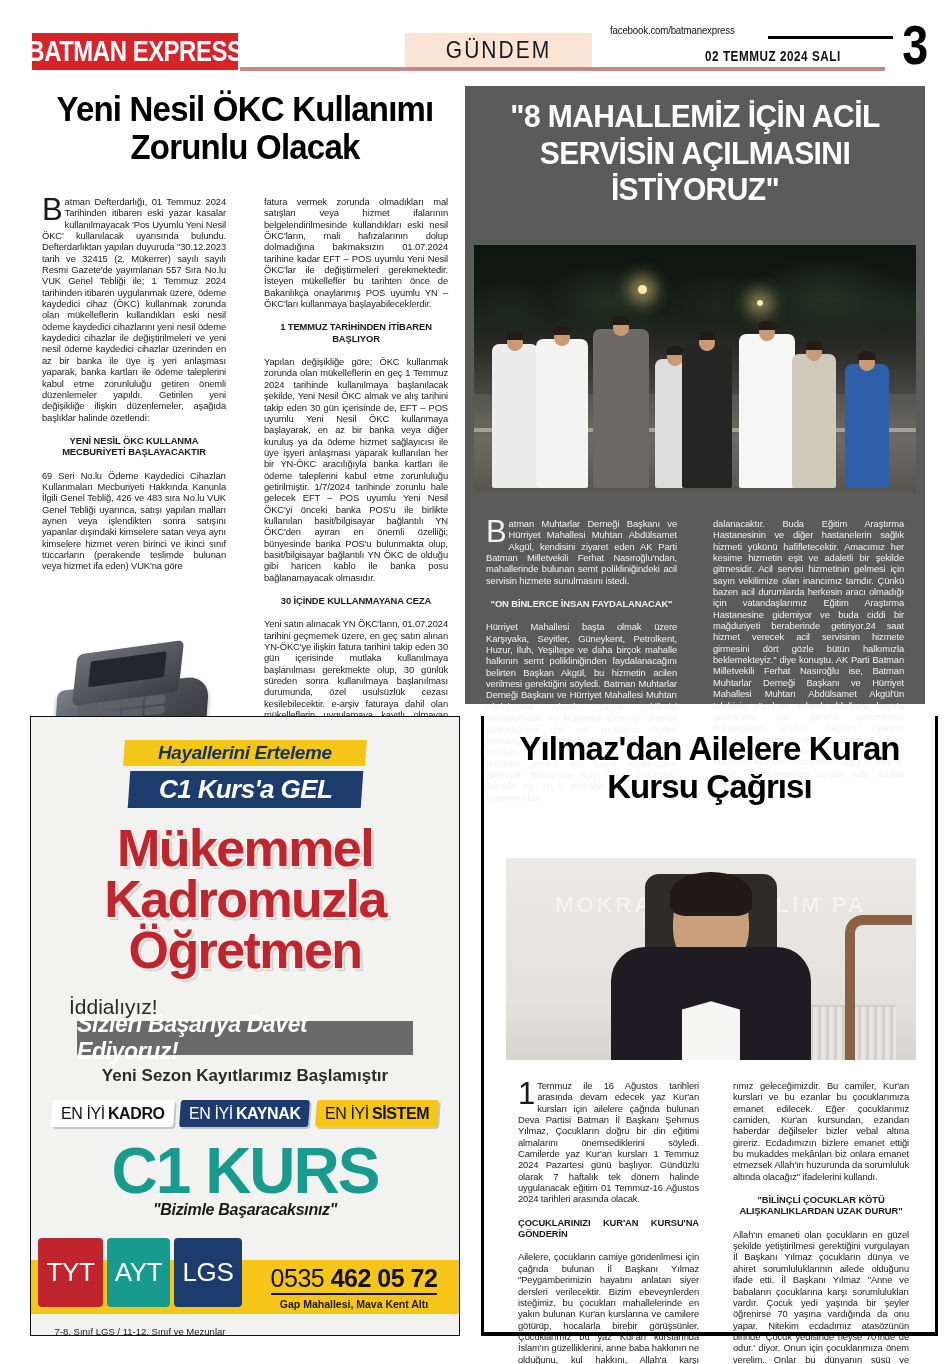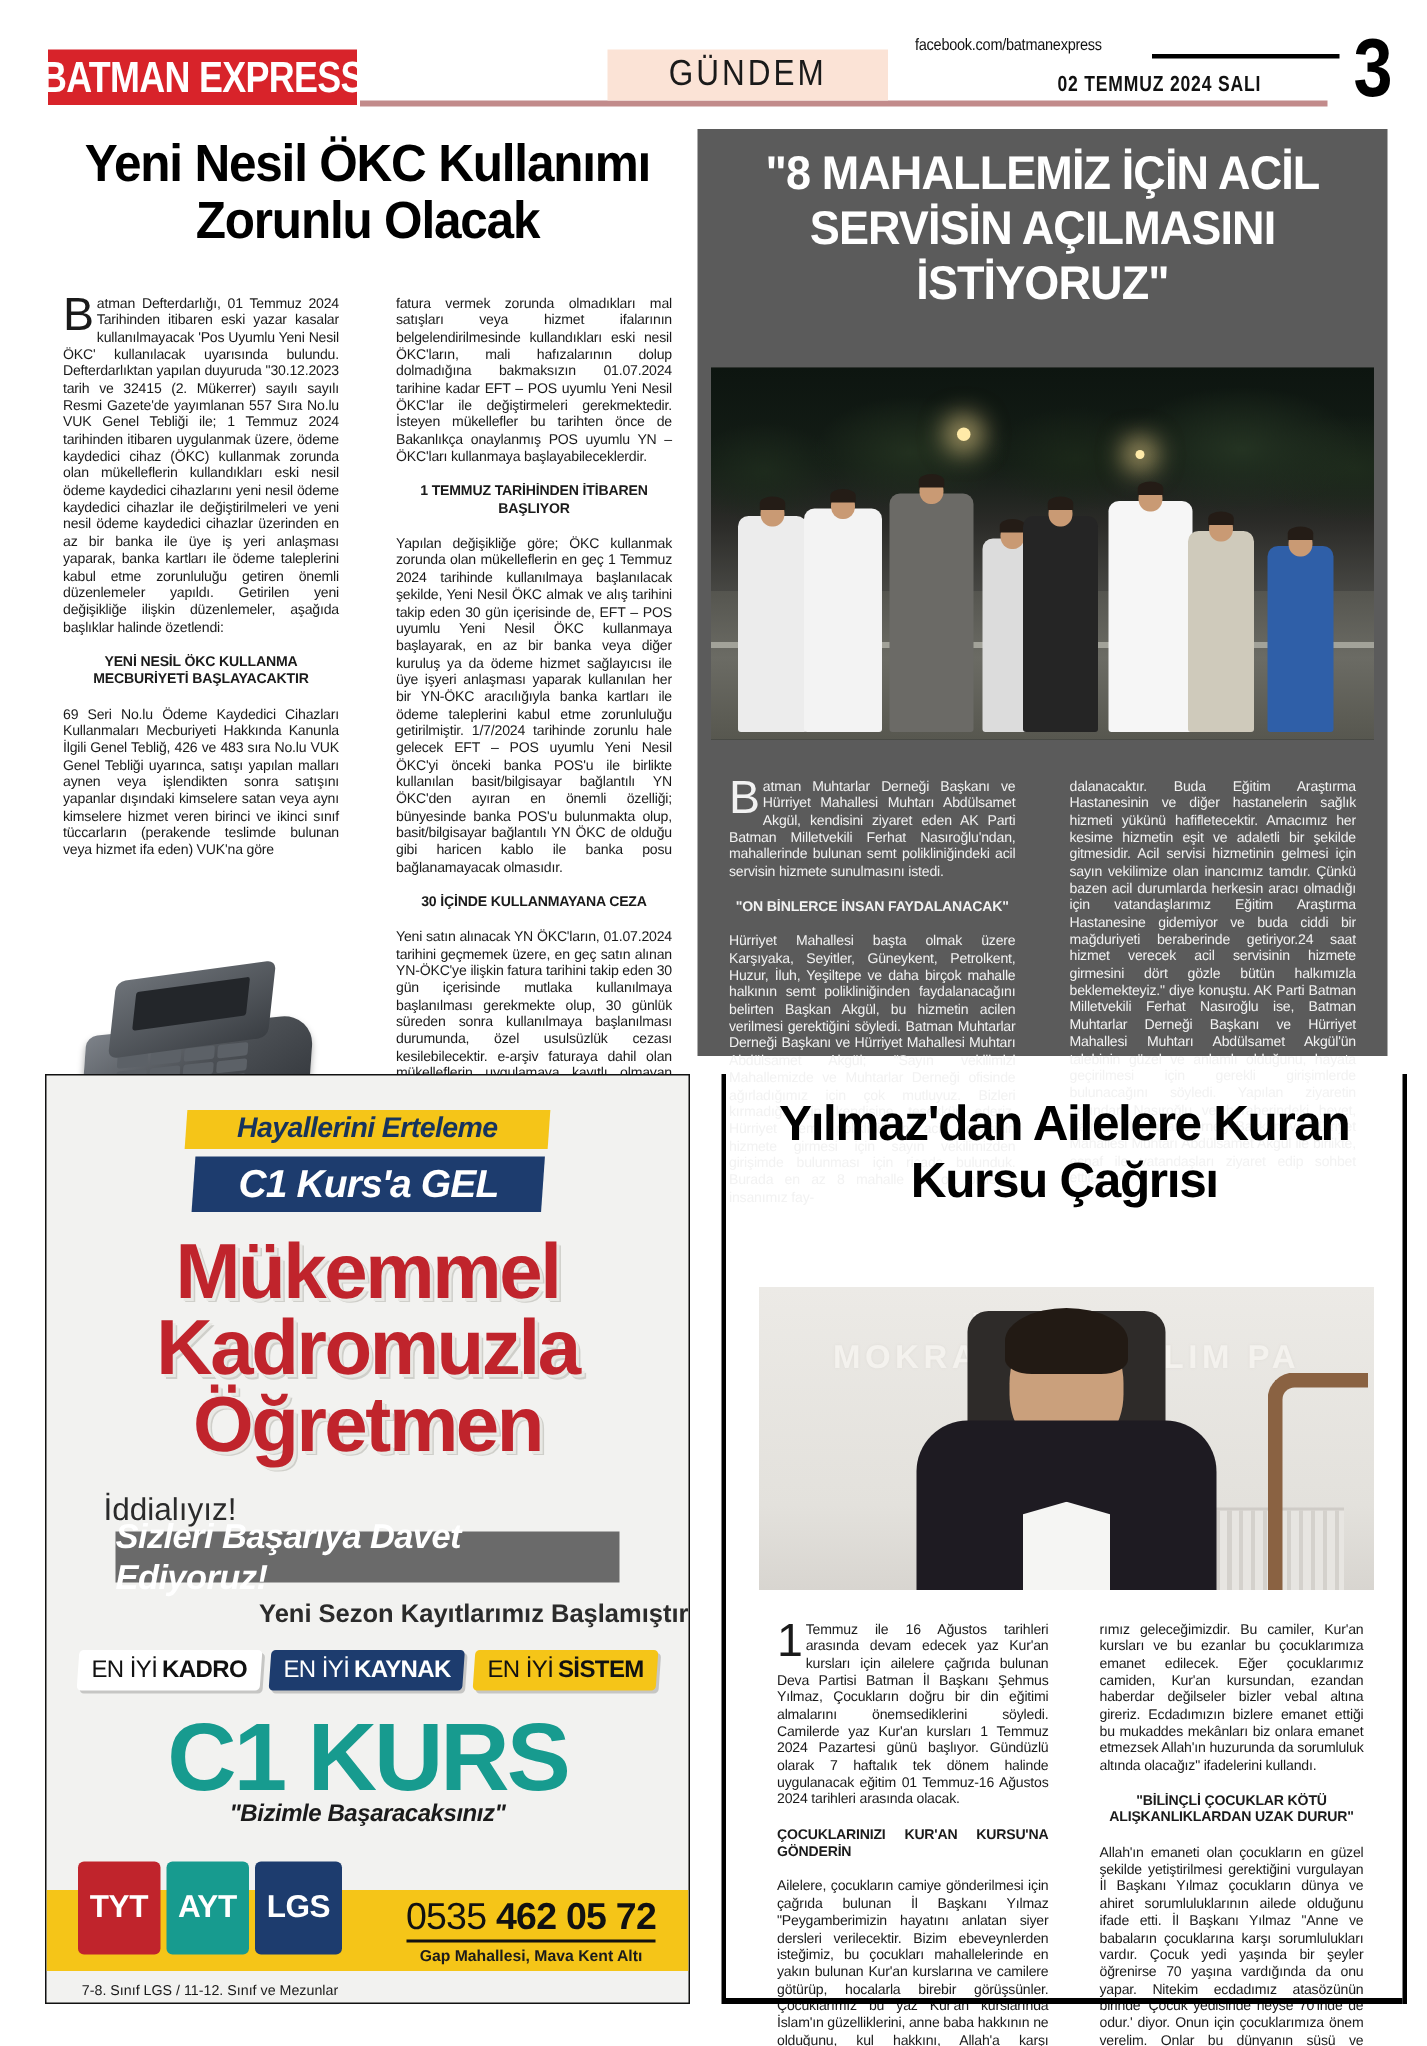--- a/index.html
+++ b/index.html
@@ -319,21 +319,21 @@
     margin: 2px auto 0 auto;
     width: 336px; height: 34px;
     background: #6a6a6a;
     display: flex; align-items: center; justify-content: center;
   }
   .ad-gray-bar span {
     color: #fff; font-size: 23px; font-weight: bold; font-style: italic;
     letter-spacing: -0.4px;
   }
   .ad-sezon {
-    margin: 11px 0 0 0; text-align:right;
+    margin: 11px 0 0 0; text-align:center;
     font-size: 17px; color: #2b2b2b; font-weight: bold;
   }
   .ad-chips {
     margin: 14px 0 0 0;
     display: flex; justify-content: center; gap: 7px;
   }
   .chip {
     height: 27px; padding: 0 9px; display:flex; align-items:center;
     font-size: 16px; letter-spacing:-0.4px; border-radius: 3px;
     transform: skewX(-4deg);
@@ -352,21 +352,21 @@
     text-align:center; font-size: 16px; font-style: italic; font-weight:bold;
     color: #1b1b1b; margin-top: 2px; letter-spacing:-0.3px;
   }
   .ad-yellow-strip {
     position: absolute; left:0; bottom:21px; width:100%; height:54px;
     background: #f5c518;
     display:flex; align-items:center;
   }
   .ys-left { width: 218px; text-align:center; }
   .ys-tags { display:flex; justify-content:center; gap:4px; }
-  .tag { color:#fff; font-weight:bold; font-size:21px; padding:19px 8px; border-radius:4px; letter-spacing:-0.3px;}
+  .tag { color:#fff; font-weight:normal; font-size:26px; padding:19px 8px; border-radius:4px; letter-spacing:-0.3px;}
   .tag.red { background:#c0242c; }
   .tag.teal { background:#179b8f; }
   .tag.navy { background:#1d3c6e; }
   .ys-left small { display:block; margin-top:19px; font-size:9.5px; font-weight:normal; color:#1b1b1b; }
   .ys-right { flex:1; text-align:center; }
   .ys-phone { font-size:25px; font-weight:bold; color:#111; letter-spacing:-0.5px; border-bottom:2px solid #111; display:inline-block; padding-bottom:0px;}
   .ys-phone .pre { font-weight: normal; }
   .ys-addr { margin-top:3px; font-size:10.5px; font-weight:bold; color:#1b1b1b; }
 
   

